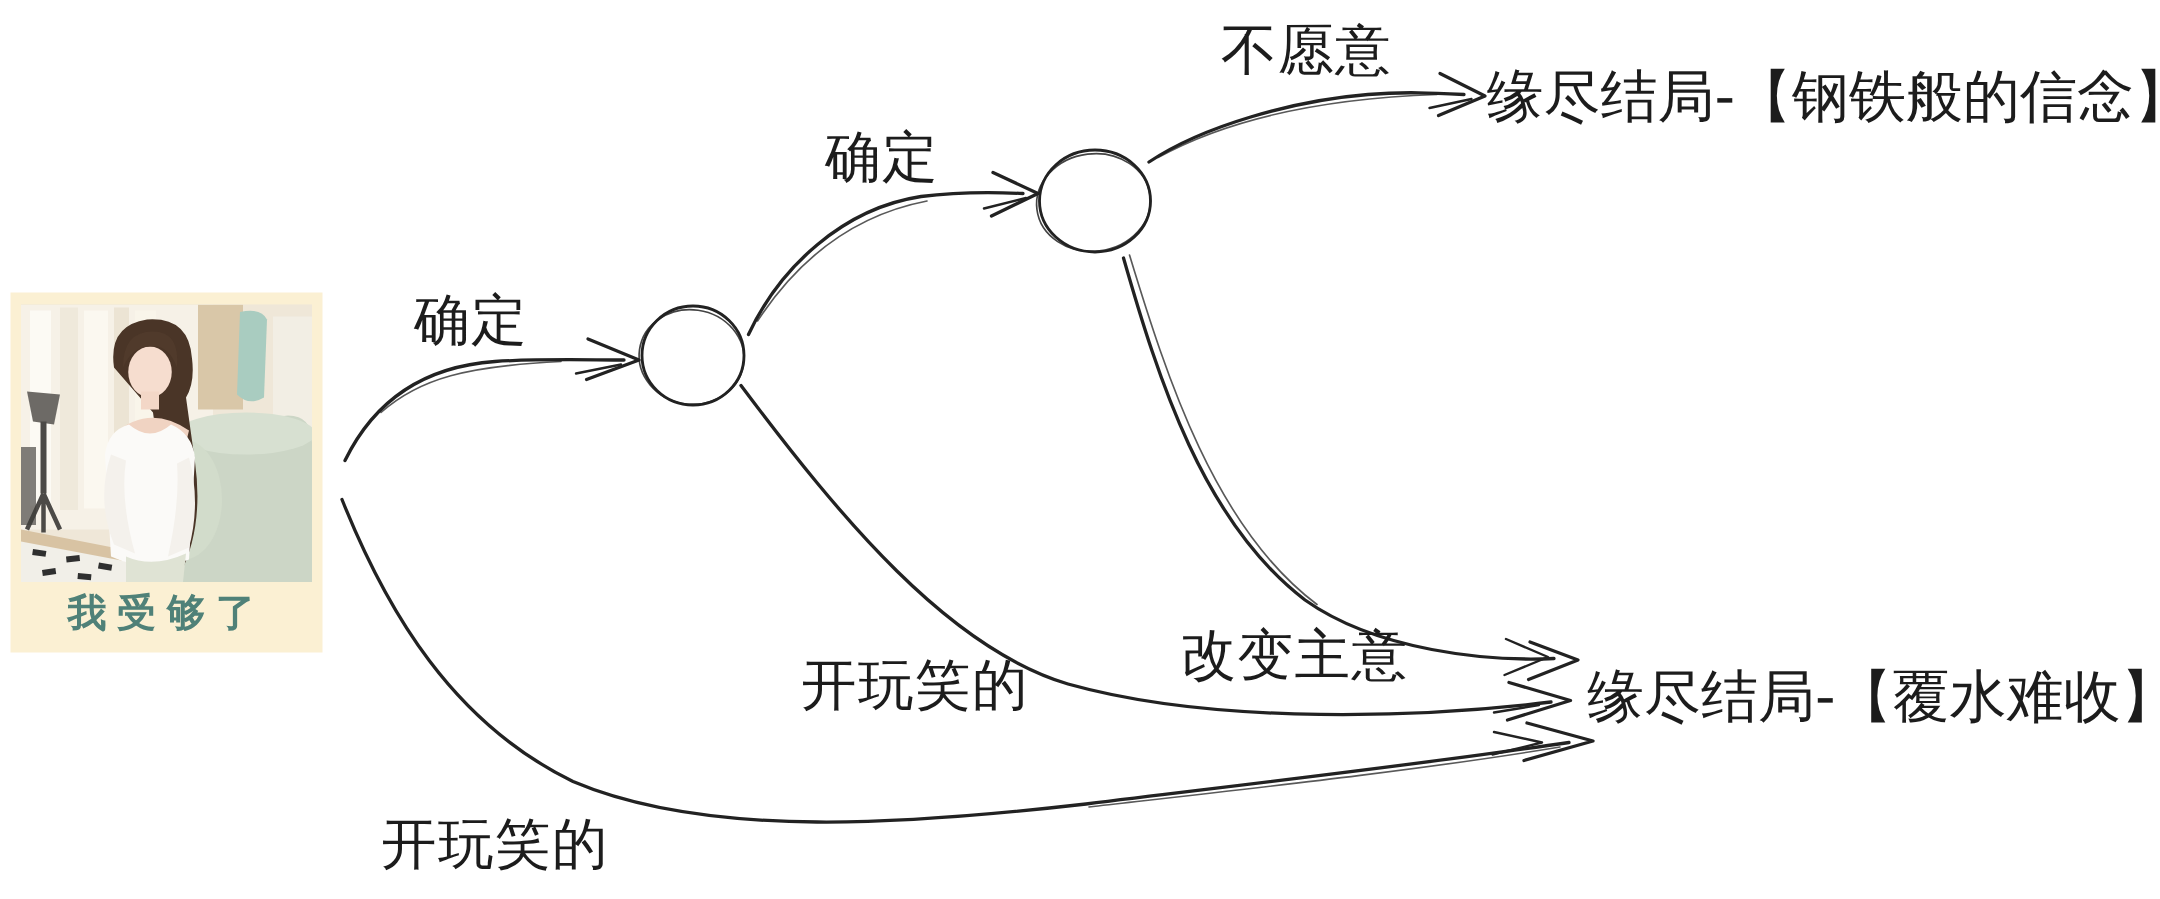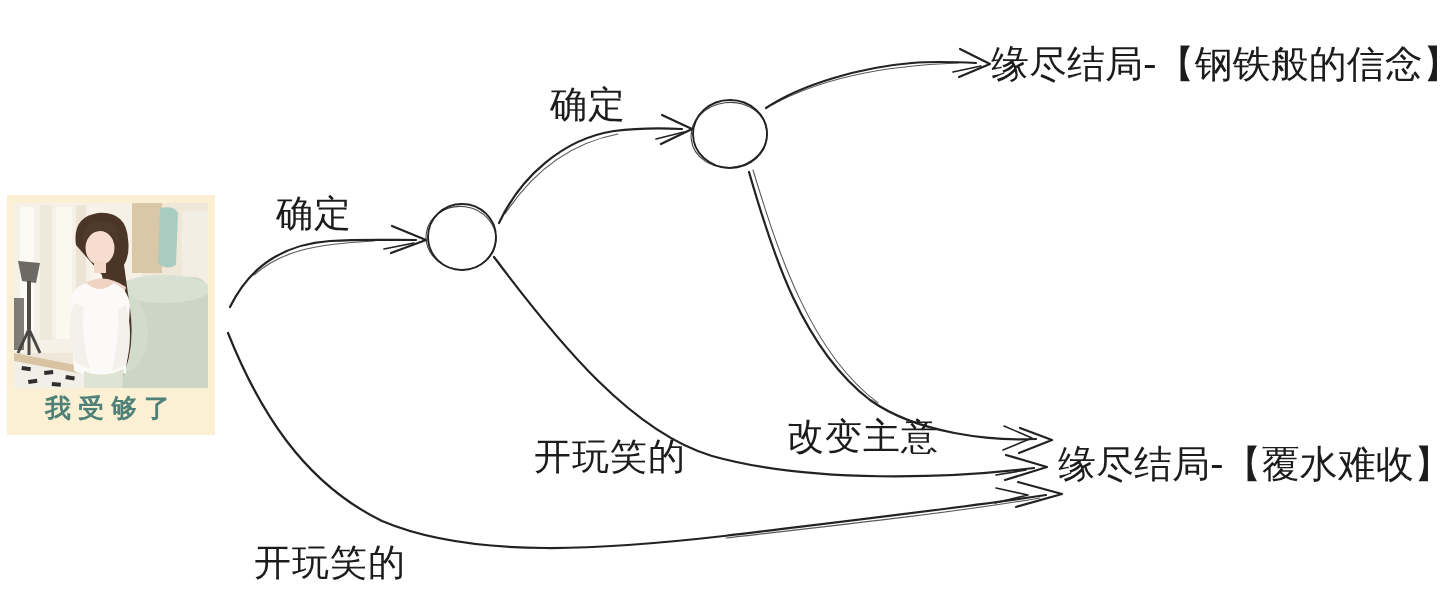--- a/index.html
+++ b/index.html
@@ -136,20 +136,21 @@
         <path d="M 60,100 Q 50,130 62,160 L 76,166 Q 66,130 70,104 Z" fill="#f4f1ec"></path>
         <path d="M 112,102 Q 120,132 112,162 L 98,168 Q 106,132 104,106 Z" fill="#f4f1ec"></path>
         <path d="M 70,168 Q 88,176 110,166 L 108,185 L 70,185 Z" fill="#dfe3d4"></path>
       </svg>
     </div>
     <div class="caption">我受够了</div>
   </div>
 
   <span class="lbl" style="left:276px;top:194px;">确定</span>
   <span class="lbl" style="left:550px;top:85px;">确定</span>
+  <span class="lbl" style="left:814px;top:14px;">不愿意</span>
   <span class="lbl" style="left:787px;top:417px;text-align:center;">改变主意</span>
   <span class="lbl" style="left:534px;top:437px;">开玩笑的</span>
   <span class="lbl" style="left:254px;top:543px;">开玩笑的</span>
 
   <span class="lbl ending" style="left:991px;top:44px;">缘尽结局-【钢铁般的信念】</span>
   <span class="lbl ending" style="left:1058px;top:444px;">缘尽结局-【覆水难收】</span>
 
 
 </div>
 

